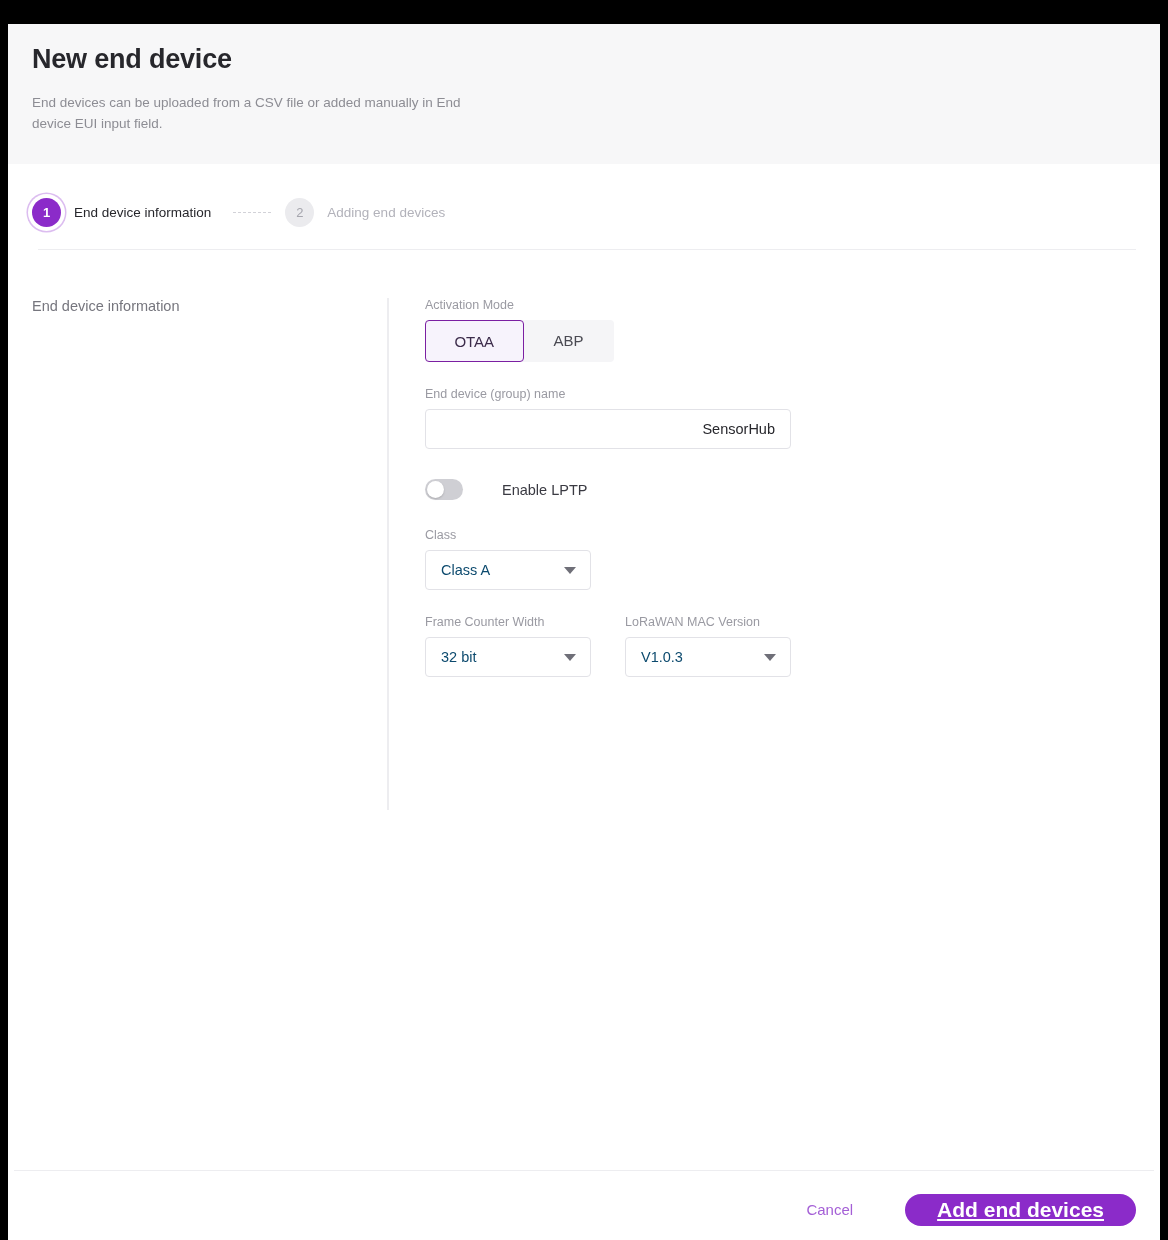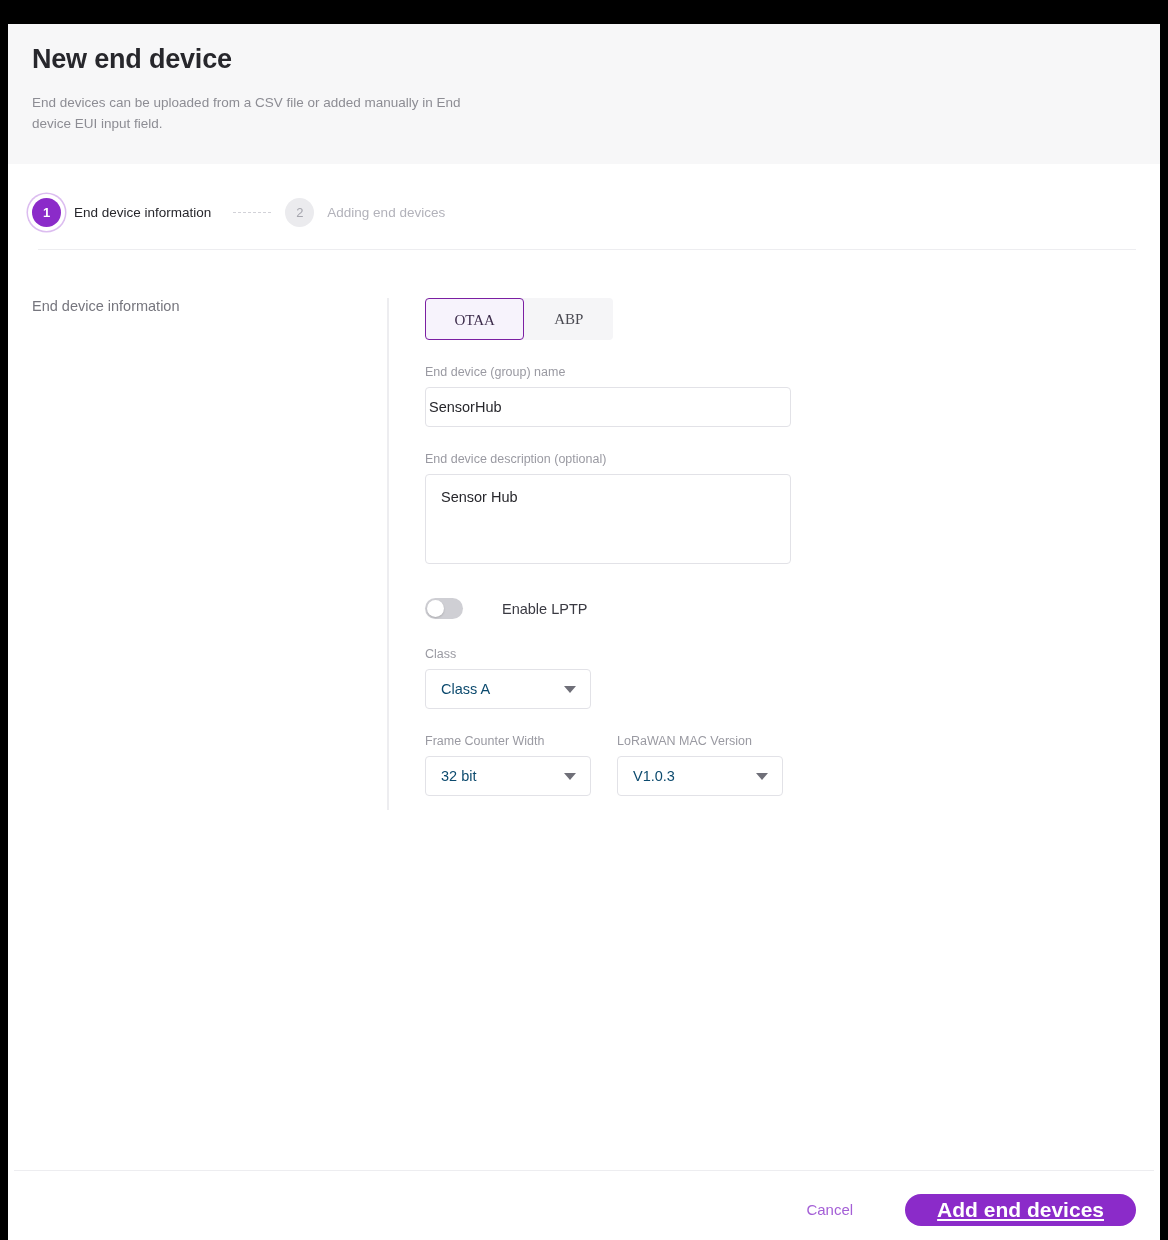--- a/index.html
+++ b/index.html
@@ -145,21 +145,21 @@
 
   
   .segmented {
     display: inline-flex;
     height: 42px;
     background: #f5f5f7;
     border-radius: 4px;
     overflow: visible;
   }
   .seg-btn {
-    font-family: Liberation Serif, serif;
+    font-family: Liberation Sans, sans-serif;
     font-size: 15px;
     border: none;
     background: transparent;
     padding: 0 30px;
     cursor: pointer;
     color: #4a4a52;
     border-radius: 4px;
     height: 42px;
     line-height: 42px;
   }
@@ -174,23 +174,24 @@
   
   .text-input {
     width: 366px;
     height: 40px;
     box-sizing: border-box;
     border: 1px solid #e2e2e7;
     border-radius: 4px;
     font-family: "Liberation Sans", sans-serif;
     font-size: 14.5px;
     color: #27272c;
-    padding: 0 3px;
+    padding: 0 15px;
     background: #ffffff;
     outline: none;
+    text-align: right;
   }
   .textarea-input {
     width: 366px;
     height: 90px;
     box-sizing: border-box;
     border: 1px solid #e2e2e7;
     border-radius: 4px;
     font-family: "Liberation Sans", sans-serif;
     font-size: 14.5px;
     color: #27272c;
@@ -255,21 +256,21 @@
     position: absolute;
     right: 14px;
     top: 50%;
     margin-top: -3px;
     width: 0;
     height: 0;
     border-left: 6px solid transparent;
     border-right: 6px solid transparent;
     border-top: 7px solid #6f6f78;
   }
-  .dual-row { display: flex; gap: 26px; }
+  .dual-row { display: flex; gap: 34px; }
 
   
   .footer {
     flex: 0 0 auto;
     height: 78px;
     border-top: 1px solid #ededf0;
     margin: 0 6px;
     display: flex;
     align-items: center;
     justify-content: flex-end;
@@ -329,35 +330,32 @@
 
     <div class="left-pane">
       <div class="left-pane-title">End device information</div>
     </div>
 
     <div class="vdivider"></div>
 
     <div class="right-pane">
 
       <div class="field-group">
+        <span class="field-label">Activation Mode</span>
         <div class="segmented">
           <button class="seg-btn selected">OTAA</button>
           <button class="seg-btn">ABP</button>
         </div>
       </div>
 
       <div class="field-group">
         <span class="field-label">End device (group) name</span>
         <input class="text-input" type="text" value="SensorHub" style="">
       </div>
 
-      <div class="field-group">
-        <span class="field-label">End device description (optional)</span>
-        <textarea class="textarea-input" style="">Sensor Hub</textarea>
-      </div>
 
       <div class="toggle-row">
         <div class="toggle">
           <div class="toggle-knob"></div>
         </div>
         <div class="toggle-label">Enable LPTP</div>
       </div>
 
       <div class="field-group">
         <span class="field-label">Class</span>

